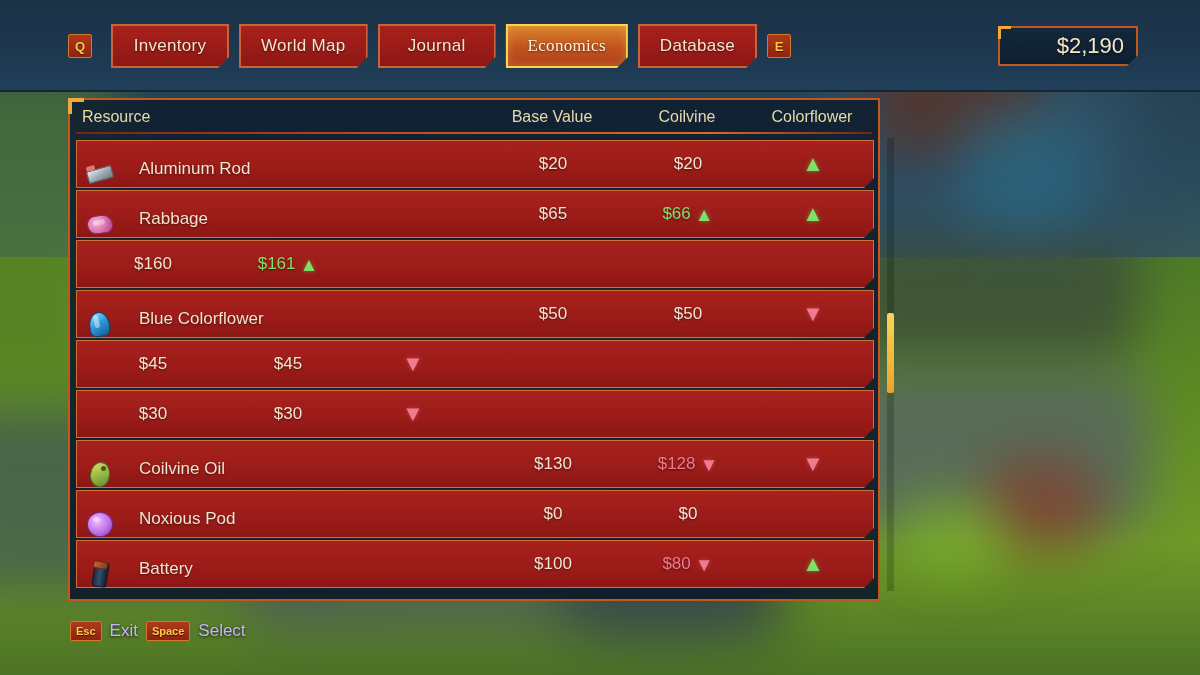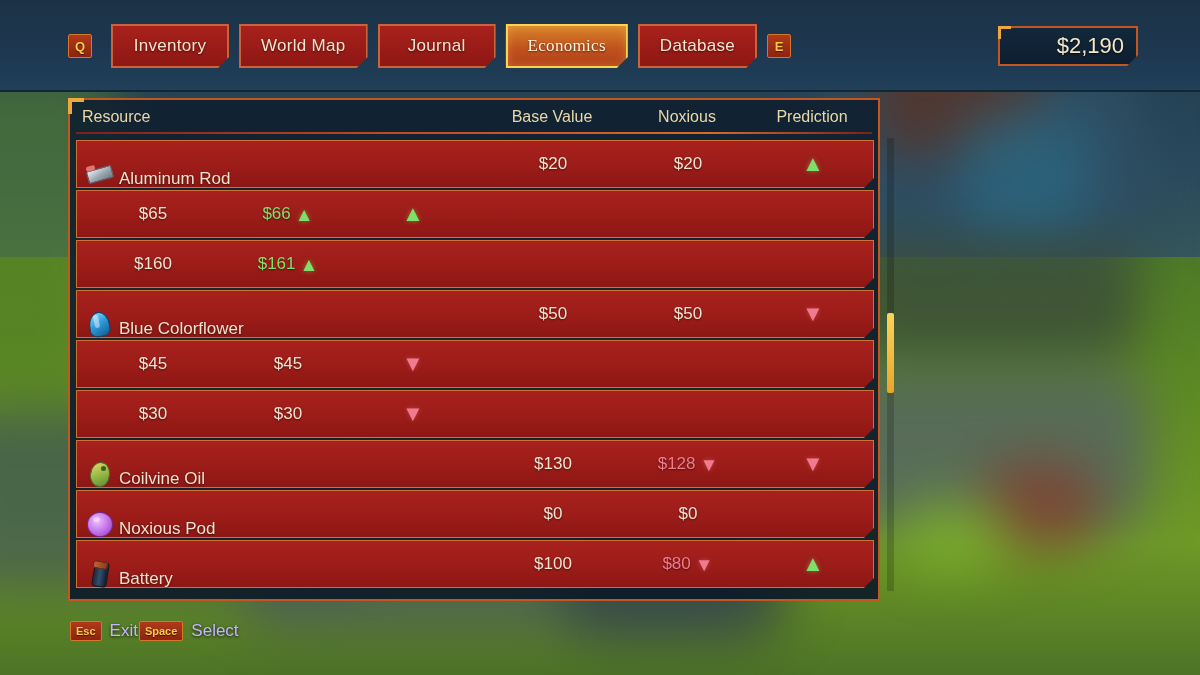--- a/index.html
+++ b/index.html
@@ -131,21 +131,21 @@
     height:48px; margin-bottom:2px;
     display:flex; align-items:center;
     padding:0 4px 0 6px;
     background:linear-gradient(180deg,#a8211c 0%,#9c1c19 55%,#8c1714 100%);
     border:1px solid #cf6f3a;
     clip-path:polygon(0 0, 100% 0, 100% calc(100% - 10px), calc(100% - 10px) 100%, 0 100%);
     color:#f0e3cf; font-size:17px;
     cursor:pointer;
   }
 
-  .cell-res { flex:none; width:400px; display:flex; align-items:flex-end; gap:4px; padding-left:2px;margin-top:20px; }
+  .cell-res { flex:none; width:400px; display:flex; align-items:flex-start; gap:24px; padding-left:2px;margin-top:20px; }
   .cell-base{ flex:none; width:140px; text-align:center; text-shadow:0 1px 2px rgba(0,0,0,.5); }
   .cell-cur { flex:none; width:130px; text-align:center; text-shadow:0 1px 2px rgba(0,0,0,.5);
               display:flex; align-items:center; justify-content:center; gap:4px; }
   .cell-pred{ flex:none; width:120px; display:flex; align-items:center; justify-content:center; }
 
   .rname { text-shadow:0 1px 2px rgba(0,0,0,.5); }
 
   
   .icon { width:30px; height:30px; flex:none; position:relative; }
   .icon i { position:absolute; display:block; }
@@ -208,21 +208,21 @@
   }
   #scroll-thumb {
     position:absolute; left:0; width:7px; top:175px; height:80px;
     background:linear-gradient(180deg,#f6c councils,#f2bb3c);
     background:linear-gradient(180deg,#fbd35a,#e9a62a);
     border-radius:2px;
   }
 
   
   #footer {
-    position:absolute; left:70px; top:621px; display:flex; align-items:center; gap:1px; z-index:7;
+    position:absolute; left:70px; top:621px; display:flex; align-items:center; gap:8px; z-index:7;
   }
   .hint { display:flex; align-items:center; gap:8px; }
   .hint .cap {
     min-width:22px; height:20px; padding:0 5px;
     background:linear-gradient(180deg,#b03a1a 0%,#8d2410 100%);
     border:1px solid #d4762c; border-radius:2px;
     color:#ffc84a; font-size:11px; font-weight:bold;
     display:flex; align-items:center; justify-content:center;
     text-shadow:0 1px 1px rgba(0,0,0,.6);
   }
@@ -262,42 +262,50 @@
       </div>
     <div class="keycap">E</div>
   </div>
   <div id="money">$2,190</div>
 </div>
 
 <div id="panel">
   <div class="thead">
     <div class="col-res">Resource</div>
     <div class="col-base">Base Value</div>
-    <div class="col-cur">Noxious</div>
-    <div class="col-pred">Prediction</div>
+    <div class="col-cur">Coilvine</div>
+    <div class="col-pred">Colorflower</div>
   </div>
   <div id="rowsclip">
       <div class="row">
         <div class="cell-res">
           <span class="icon ic-aluminum-rod">
             <i class="a"></i>
             <i class="b"></i>
             <i class="c"></i>
           </span>
           <span class="rname">Aluminum Rod</span>
         </div>
         <div class="cell-base">$20</div>
         <div class="cell-cur">
           <span>$20</span>
         </div>
         <div class="cell-pred">
           <span class="arrow pred up">▲</span>
         </div>
       </div>
       <div class="row">
+        <div class="cell-res">
+          <span class="icon ic-rabbage">
+            <i class="a"></i>
+            <i class="b"></i>
+            <i class="c"></i>
+          </span>
+          <span class="rname">Rabbage</span>
+        </div>
         <div class="cell-base">$65</div>
         <div class="cell-cur">
           <span class="val-up">$66</span>
           <span class="arrow up">▲</span>
         </div>
         <div class="cell-pred">
           <span class="arrow pred up">▲</span>
         </div>
       </div>
       <div class="row">

